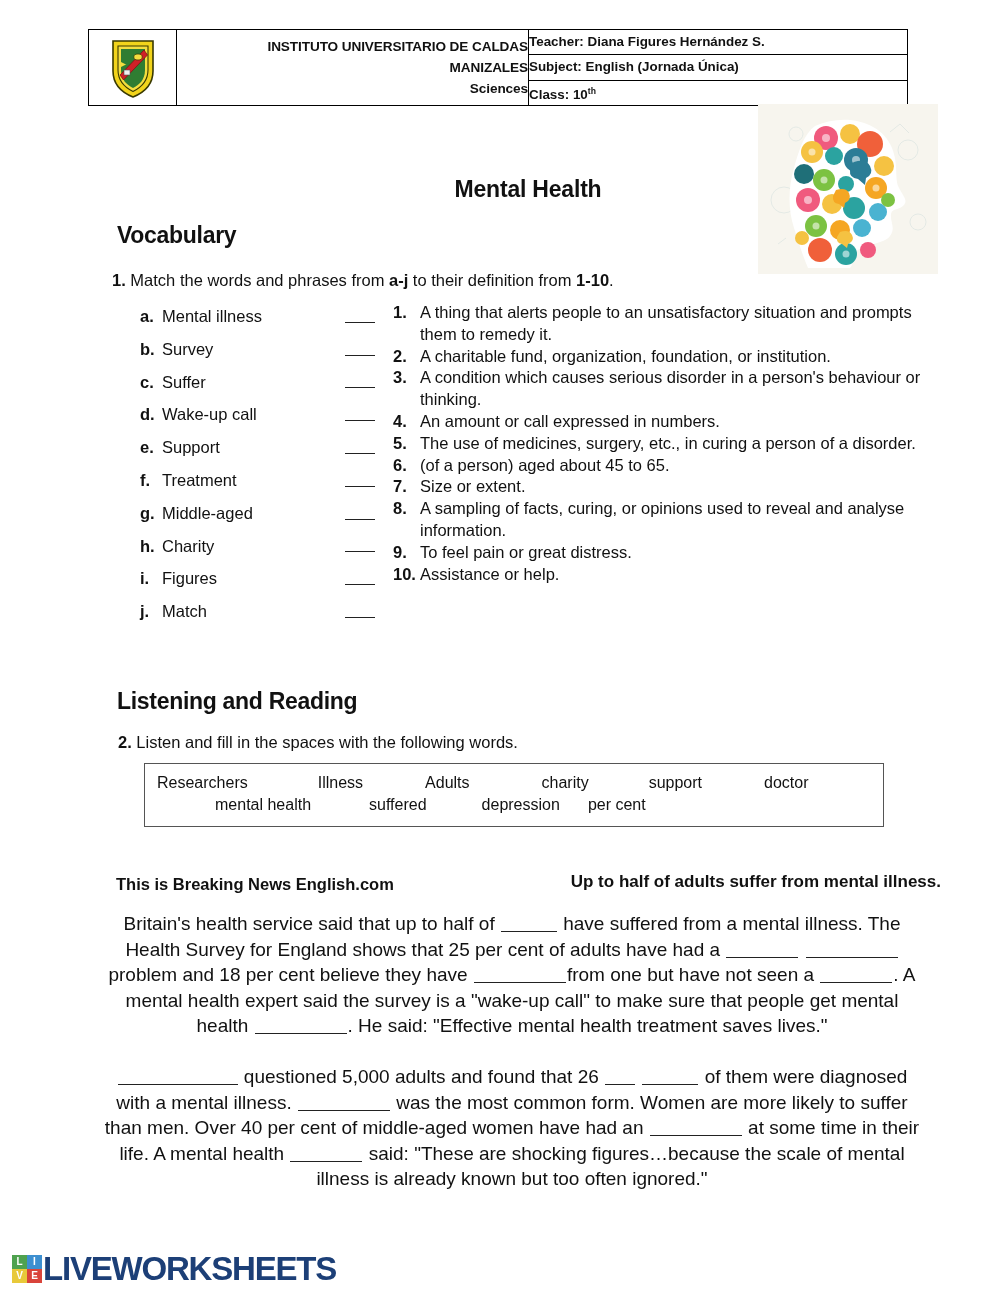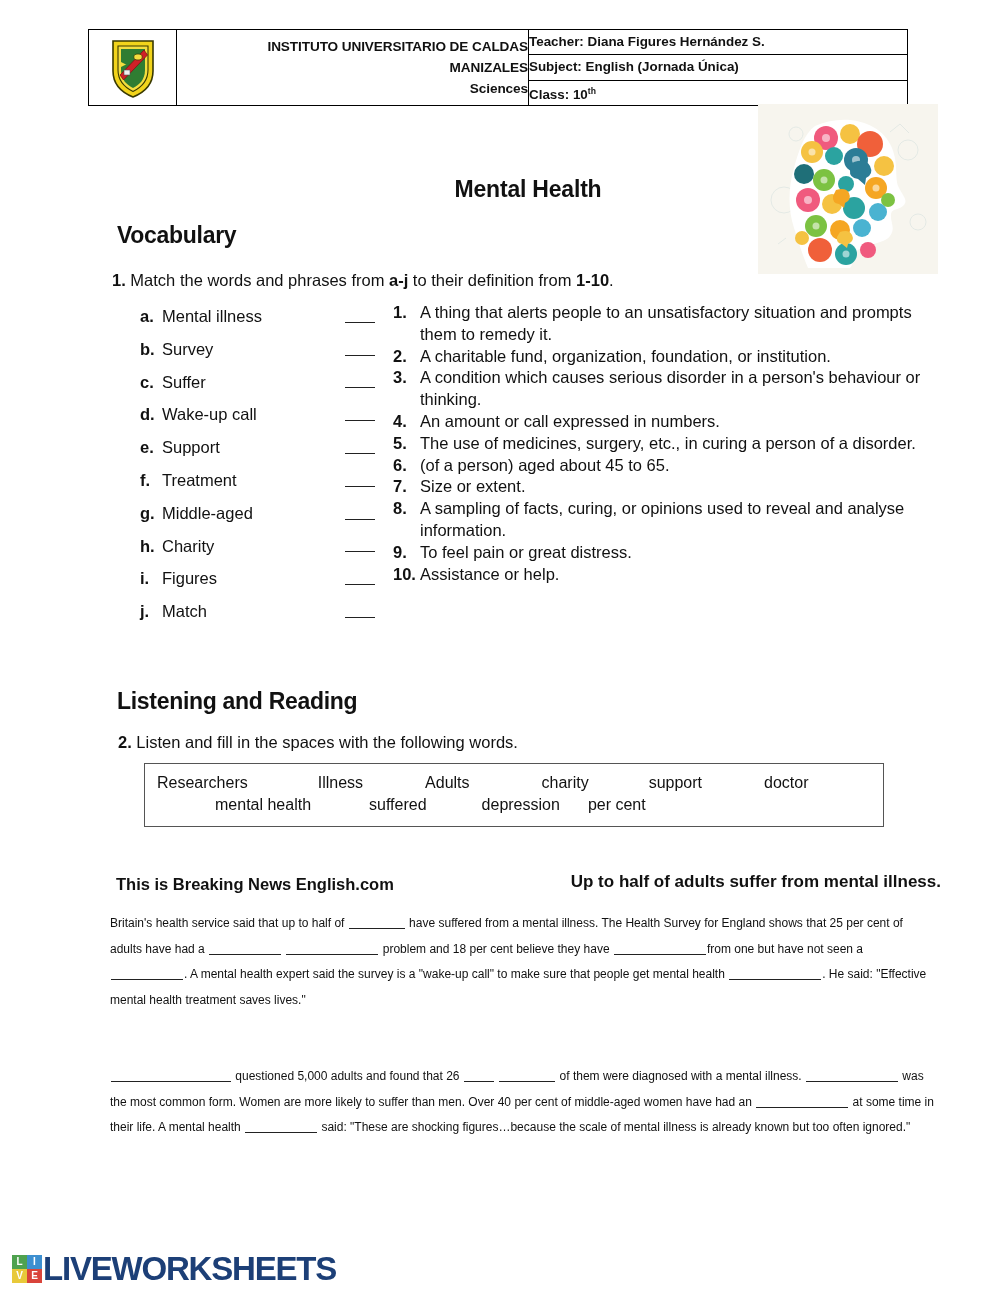--- a/index.html
+++ b/index.html
@@ -172,25 +172,25 @@
   }
   .source-line {
     position: absolute;
     left: 116px;
     top: 875px;
     font-size: 16.5px;
     font-weight: bold;
   }
   .para {
     position: absolute;
-    left: 110px;
+    left: 100px;
     width: 824px;
-    font-size: 12px;
+    font-size: 19px;
     line-height: 25.5px;
-    text-align: left;
+    text-align: center;
   }
   #para-1 { top: 911px; }
   #para-2 { top: 1064px; }
   .gap {
     display: inline-block;
     border-bottom: 1.6px solid #222;
     vertical-align: baseline;
     height: 16px;
     margin: 0 1px -2px 1px;
   }

